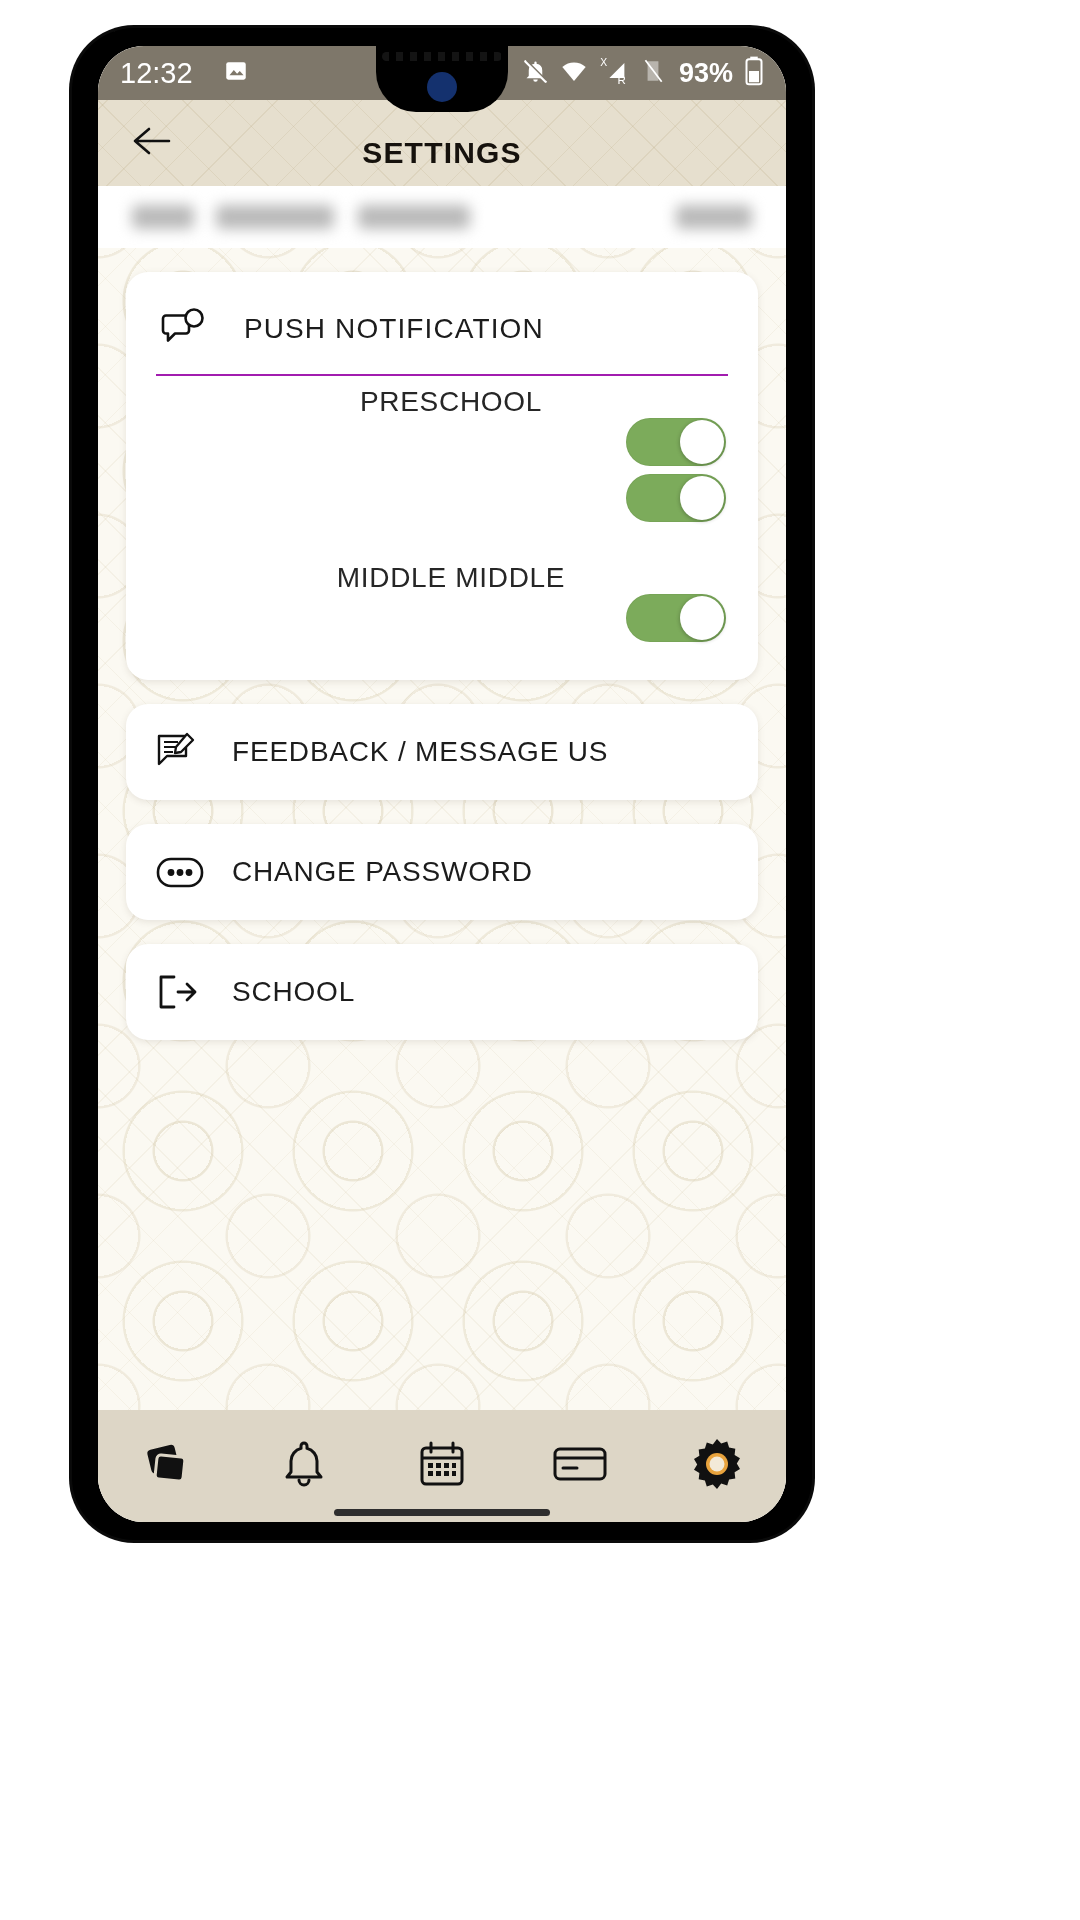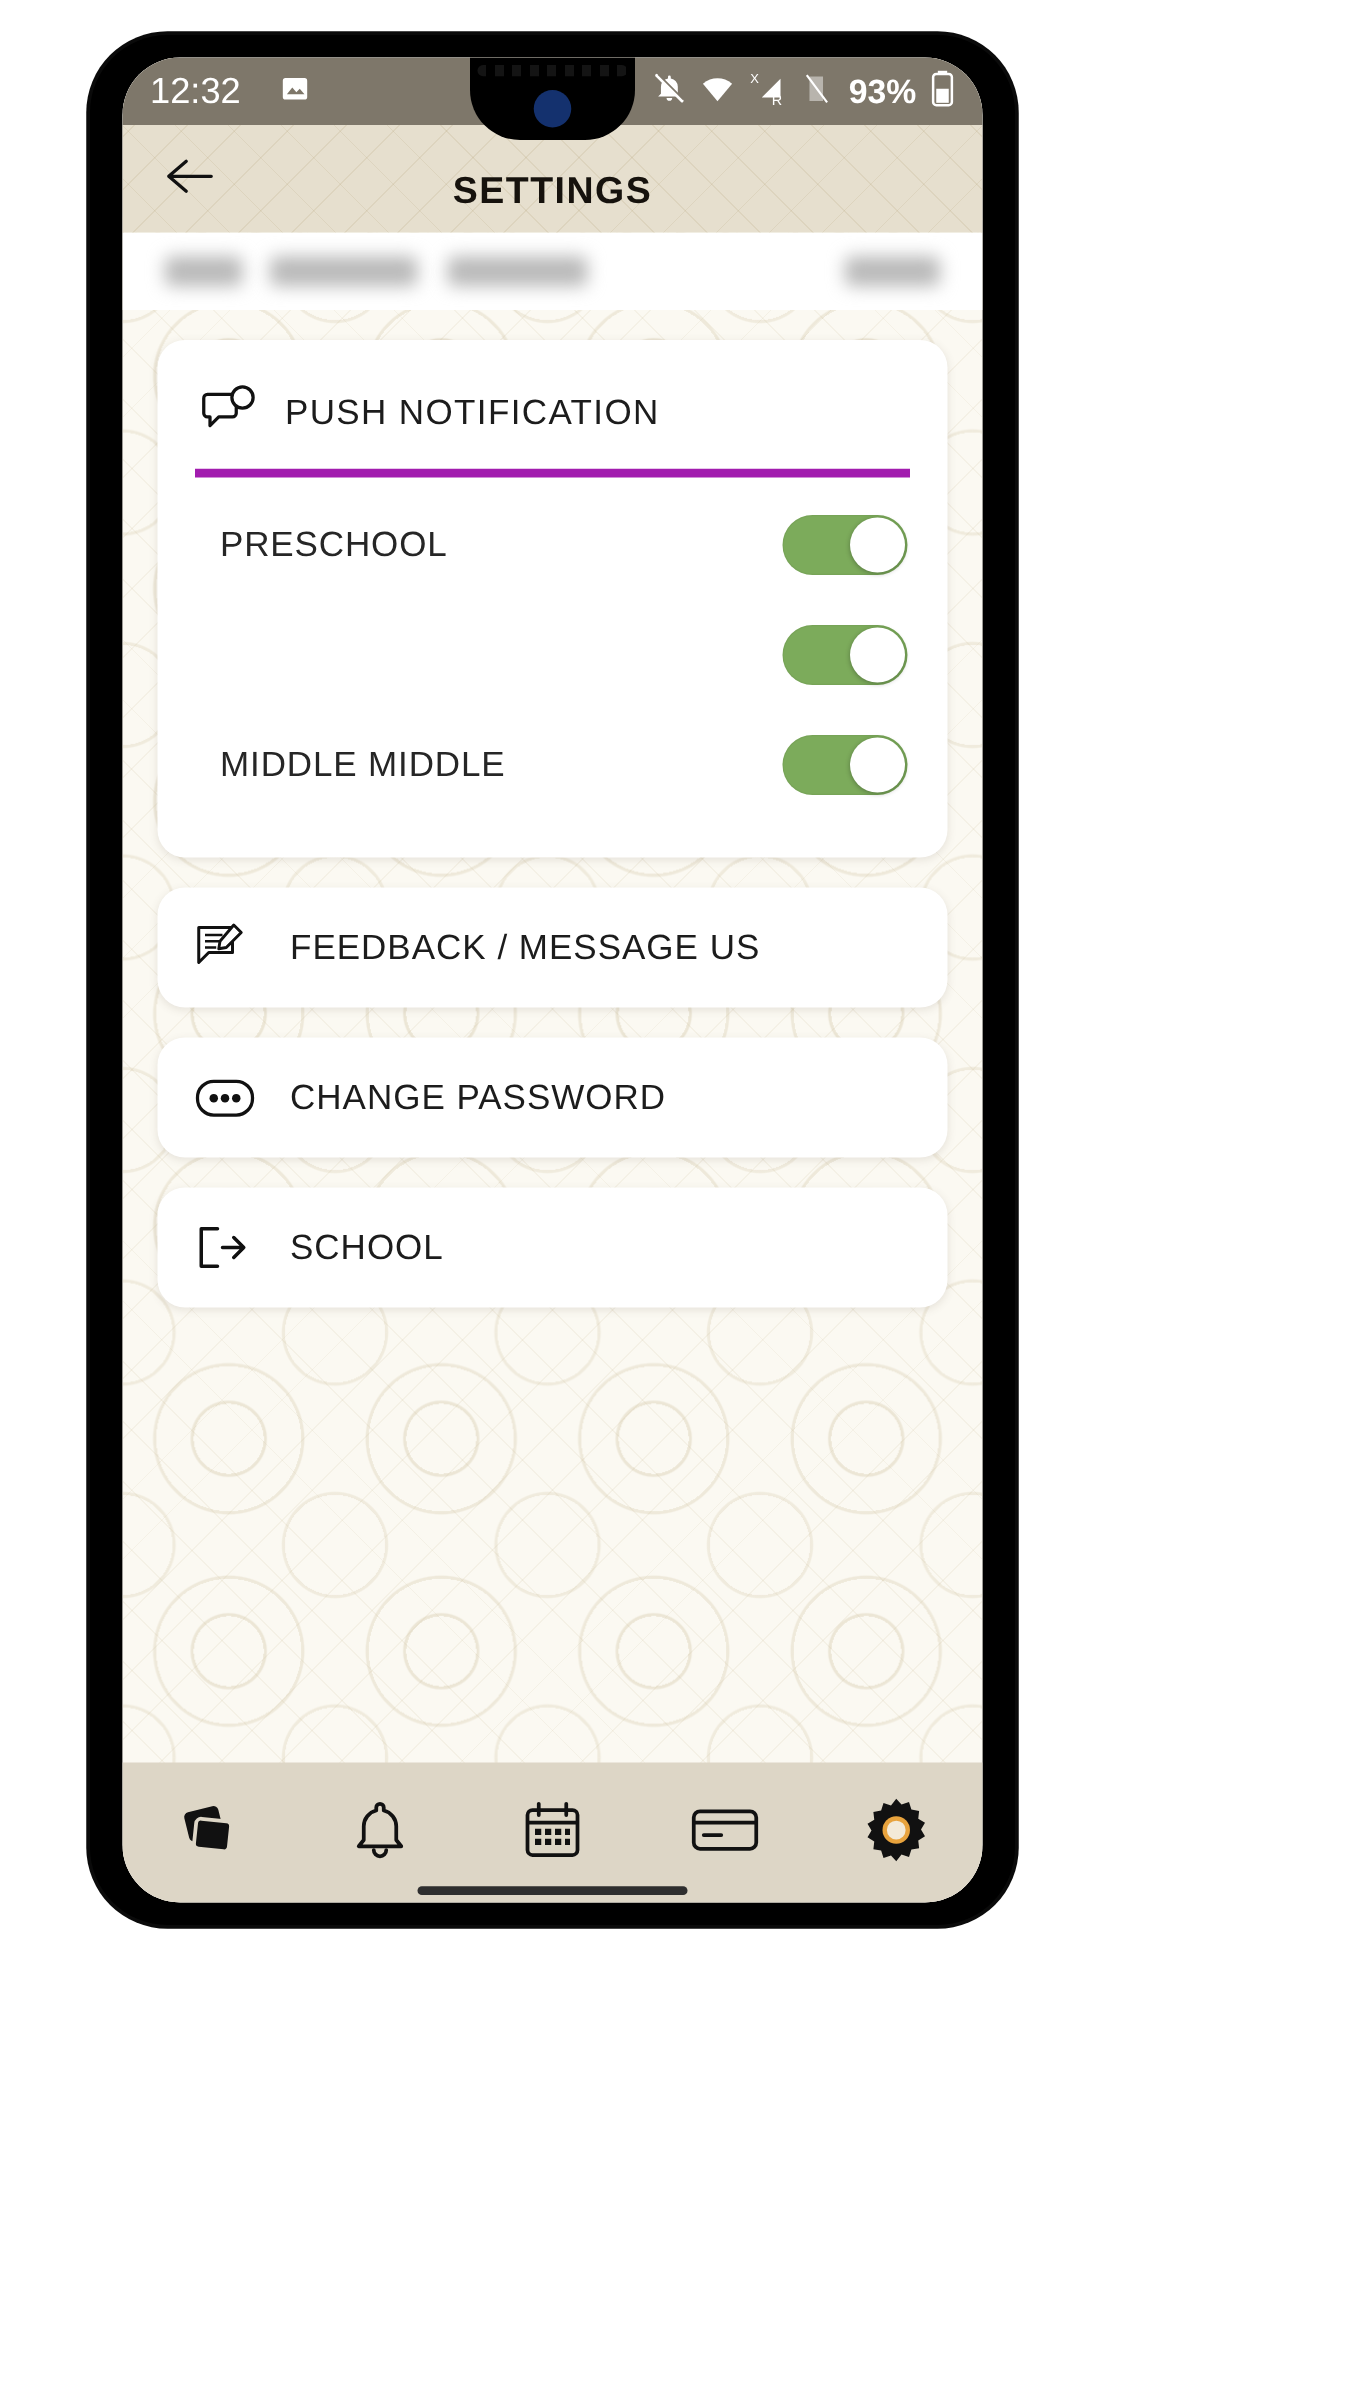--- a/index.html
+++ b/index.html
@@ -129,33 +129,34 @@
 
   .card {
     background: #ffffff;
     border-radius: 22px;
     box-shadow: 0 2px 7px rgba(90,80,60,0.13);
   }
 
   .push-card { padding: 22px 26px 30px 26px; }
 
   .push-head {
-    display: flex; align-items: center; gap: 22px;
+    display: flex; align-items: center; gap: 38px;
     padding: 12px 0 22px 4px;
-    border-bottom: 7px solid #a21caf;
+    border-bottom: 2px solid #a21caf;
     margin: 0 4px 10px 4px;
   }
   .push-head-label {
     font-size: 28px; font-weight: 400; letter-spacing: 1.1px; color: #1c1c1c;
   }
 
   .toggle-row {
     display: flex; align-items: center;
     height: 88px;
     padding: 0 6px 0 24px;
+    flex-direction: column;
   }
   .toggle-label {
     font-size: 28px; font-weight: 400; letter-spacing: 0.7px; color: #262626;
   }
   .switch {
     margin-left: auto;
     width: 100px; height: 48px;
     border-radius: 24px;
     position: relative;
     cursor: pointer;

